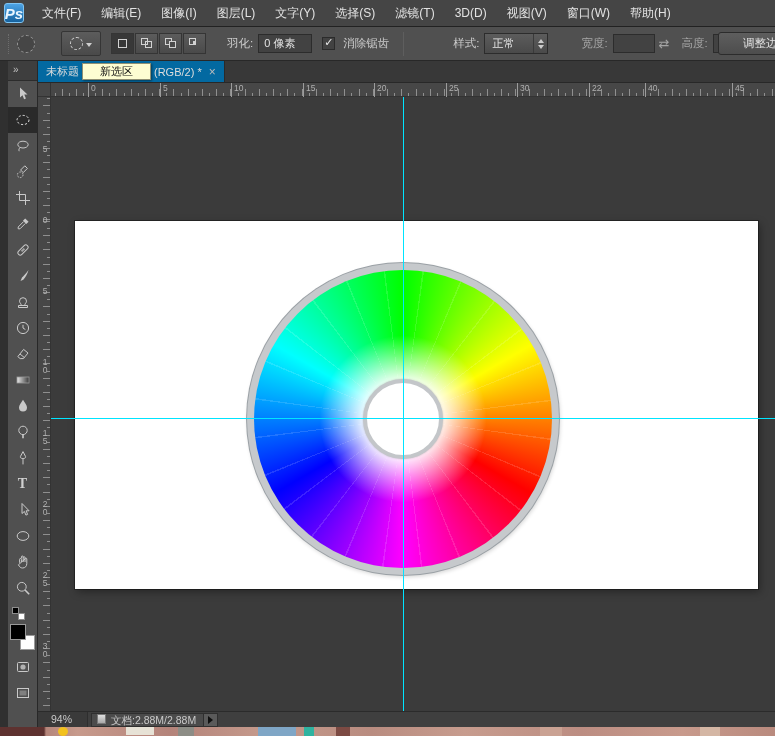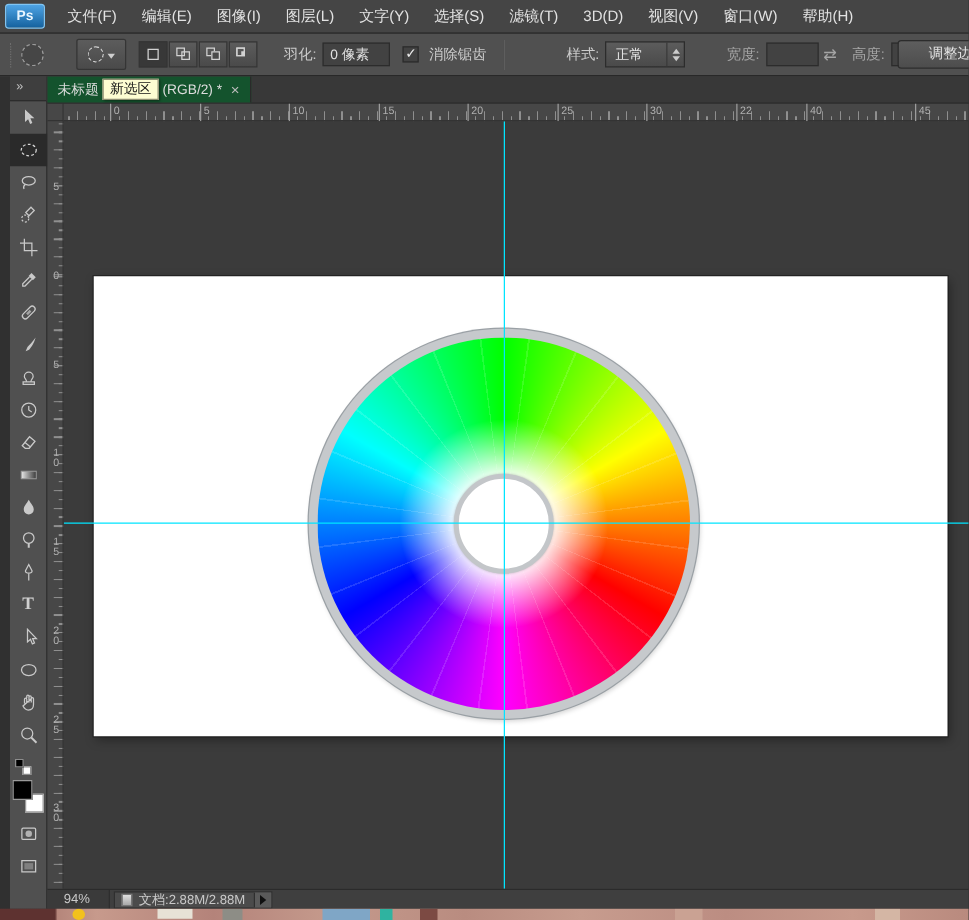--- a/index.html
+++ b/index.html
@@ -2,22 +2,22 @@
 <html style="--guide-color: #00e5ff;"><head>
 <meta charset="utf-8">
 <style>
   * { margin:0; padding:0; box-sizing:border-box; }
   html,body { width:775px; height:736px; overflow:hidden; }
   body { font-family:"Liberation Sans","DejaVu Sans",sans-serif; background:#303030; }
   .app { position:relative; width:775px; height:736px; background:#303030; }
 
   
   .menubar { height:27px; background:#454545; border-bottom:1px solid #222; display:flex; align-items:center; padding-left:4px; }
-  .ps-logo { width:32px; height:20px; border-radius:3px; background:linear-gradient(#4da3e4,#15629f); border:1px solid #7fc4f2;
-             color:#eaf6ff; font-size:11px; font-weight:bold; display:flex; align-items:center; justify-content:center; margin-right:8px; }
+  .ps-logo { width:20px; height:20px; border-radius:3px; background:linear-gradient(#4da3e4,#15629f); border:1px solid #7fc4f2;
+             color:#eaf6ff; font-size:15px; font-weight:bold; display:flex; align-items:center; justify-content:center; margin-right:8px;font-style:italic; }
   .menu-item { color:#e2e2e2; font-size:12px; padding:0 10px; line-height:26px; white-space:nowrap; cursor:default; }
 
   
   .optionsbar { height:34px; background:#505050; border-bottom:1px solid #282828; display:flex; align-items:center; padding:0 8px; position:relative; overflow:hidden; }
   .grip { width:3px; height:20px; border-left:1px dotted #6d6d6d; margin-right:6px; }
   .current-tool { width:18px; height:18px; border-radius:50%; border:1px dashed #9a9a9a; background:#464646; margin-right:26px; }
   .tpreset { width:40px; height:25px; border:1px solid #353535; background:linear-gradient(#5c5c5c,#4a4a4a); border-radius:2px;
              display:flex; align-items:center; justify-content:center; gap:3px; margin-right:10px; }
   .dashed-ellipse { width:13px; height:13px; border:1px dashed #d4d4d4; border-radius:50%; }
   .tiny-arrow { width:0; height:0; border:3px solid transparent; border-top:4px solid #cfcfcf; margin-top:5px; }
@@ -58,22 +58,22 @@
   .mini-swatch { position:relative; width:13px; height:13px; align-self:flex-start; margin:6px 0 2px 4px; cursor:pointer; }
   .mini-swatch .mb { position:absolute; left:0; top:0; width:7px; height:7px; background:#000; border:1px solid #8d8d8d; z-index:1; }
   .mini-swatch .mw { position:absolute; right:0; bottom:0; width:7px; height:7px; background:#fff; border:1px solid #8d8d8d; }
   .swatches { position:relative; width:25px; height:26px; margin:2px 0 4px 0; cursor:pointer; }
   .sw-fg { position:absolute; left:0; top:0; width:16px; height:16px; background:#000; border:1px solid #9a9a9a; z-index:1; }
   .sw-bg { position:absolute; right:0; bottom:0; width:15px; height:15px; background:#fff; border:1px solid #9a9a9a; }
 
   
   .docarea { flex:1; min-width:0; display:flex; flex-direction:column; }
   .tabbar { height:22px; background:#383838; border-bottom:1px solid #282828; display:flex; align-items:flex-end; }
-  .tab { height:21px; background:#14532d; border-right:1px solid #2a2a2a; display:flex; align-items:center; padding:0 8px; color:#dddddd; font-size:11px; white-space:nowrap; cursor:pointer; }
-  .tooltip { background:#fdfdd2; border:1px solid #8f8f73; color:#111; font-size:11px; line-height:15px; padding:0 5px; margin:0 3px; box-shadow:1px 1px 2px rgba(0,0,0,.45); }
+  .tab { height:21px; background:#0369a1; border-right:1px solid #2a2a2a; display:flex; align-items:center; padding:0 8px; color:#dddddd; font-size:11px; white-space:nowrap; cursor:pointer; }
+  .tooltip { background:#fdfdd2; border:1px solid #8f8f73; color:#111; font-size:11px; line-height:15px; padding:0 17px; margin:0 3px; box-shadow:1px 1px 2px rgba(0,0,0,.45); }
   .tab-close { color:#bdbdbd; font-size:12px; margin-left:7px; cursor:pointer; }
 
   .rulerrow { height:14px; display:flex; }
   .ruler-corner { width:13px; background:#474747; border-right:1px solid #333; border-bottom:1px solid #333; cursor:pointer; }
   .hruler { flex:1; position:relative; background:#474747; border-bottom:1px solid #333;
     background-image:
       repeating-linear-gradient(90deg,#8f8f8f 0 1px,transparent 1px 14.24px),
       repeating-linear-gradient(90deg,#8f8f8f 0 1px,transparent 1px 7.12px);
     background-size:auto 7px, auto 3.5px; background-repeat:repeat-x; background-position:37px bottom,37px bottom; }
   .hnum { position:absolute; top:0; height:14px; padding-left:3px; font-size:8.5px; line-height:10px; color:#b0b0b0; }
@@ -97,21 +97,21 @@
       radial-gradient(closest-side, rgba(255,255,255,1) 24%, rgba(255,255,255,0) 56%),
       repeating-conic-gradient(from 7.5deg, rgba(255,255,255,.13) 0deg .6deg, rgba(255,255,255,0) .6deg 15deg),
       conic-gradient(from 0deg,#00ff00 0deg,#ffff00 60deg,#ff0000 120deg,#ff00ff 180deg,#0000ff 240deg,#00ffff 300deg,#00ff00 360deg); }
   .wheel-hole { position:absolute; left:50%; top:50%; width:80px; height:80px; margin:-40px 0 0 -40px; border-radius:50%;
                 background:#ffffff; border:4px solid #c3c6c9; box-shadow:0 0 2px rgba(0,0,0,.25); }
   .guide-v { position:absolute; left:352px; top:0; width:1px; height:100%; background:var(--guide-color,#00e5ff); z-index:5; }
   .guide-h { position:absolute; top:321px; left:0; width:100%; height:1px; background:var(--guide-color,#00e5ff); z-index:5; }
 
   .statusbar { height:16px; background:#3f3f3f; border-top:1px solid #2b2b2b; display:flex; align-items:center; font-size:10.5px; color:#c9c9c9; }
   .zoom-field { width:50px; height:100%; line-height:15px; padding-left:13px; background:#3a3a3a; border-right:1px solid #2e2e2e; cursor:text; }
-  .status-pill { margin-left:3px; height:14px; background:#4b4b4b; border:1px solid #2f2f2f; display:flex; align-items:center; padding-left:5px; }
+  .status-pill { margin-left:3px; height:14px; background:#4b4b4b; border:1px solid #2f2f2f; display:flex; align-items:flex-start; padding-left:5px; }
   .status-icon { width:9px; height:10px; background:linear-gradient(#e0e0e0,#a8a8a8); border:1px solid #787878; margin-right:5px; }
   .status-text { white-space:nowrap; }
   .status-arrow { width:14px; height:12px; background:#5a5a5a; border-left:1px solid #2f2f2f; display:flex; align-items:center; justify-content:center; margin-left:7px; cursor:pointer; }
   .status-arrow::after { content:''; width:0; height:0; border-left:5px solid #101010; border-top:4px solid transparent; border-bottom:4px solid transparent; }
 
   
   .taskbar-strip { height:9px; position:relative; overflow:hidden;
     background:linear-gradient(90deg,#5e3230 0,#5e3230 44px,#b5867b 46px,#c79a8c 10%,#b4837a 22%,#c59a8c 34%,#b98c80 48%,#c79c8e 60%,#bc8d82 75%,#c89a8c 88%,#b98a7e 100%); }
   .blob { position:absolute; top:0; }
 </style>

